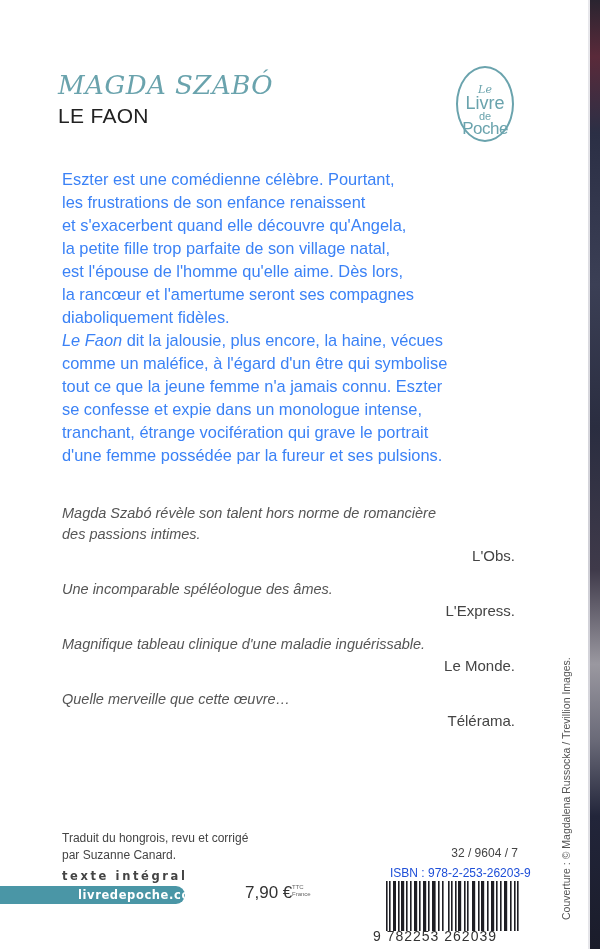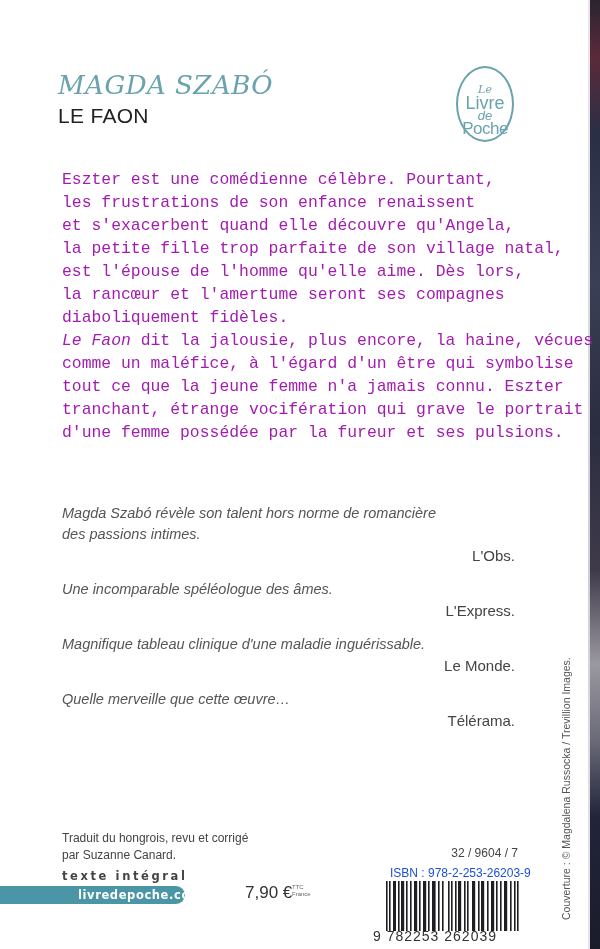--- a/index.html
+++ b/index.html
@@ -27,26 +27,26 @@
     letter-spacing: 0.3px;
   }
   .logo {
     position: absolute; left: 456px; top: 66px; width: 58px; height: 76px;
     border: 2px solid #6aa3ad; border-radius: 50%;
     color: #6aa3ad; text-align: center; box-sizing: border-box;
     font-family: "Liberation Sans", sans-serif;
   }
   .logo .le { display: block; font-family: "DejaVu Serif", serif; font-style: italic; font-size: 11px; margin-top: 16px; line-height: 11px; }
   .logo .livre { display: block; font-size: 18px; line-height: 17px; }
-  .logo .de { display: block; font-style: italic; font-size: 13px; line-height: 8px; }
+  .logo .de { display: block; font-size: 11px; line-height: 8px; }
   .logo .poche { display: block; font-size: 17px; line-height: 17px; letter-spacing: -0.5px; }
   .blurb {
     position: absolute; left: 62px; top: 168px; width: 480px;
-    font-family: Liberation Mono, monospace; font-size: 16.4px; line-height: 23px;
-    color: #a21caf; margin: 0;
+    font-family: Liberation Sans, sans-serif; font-size: 16.4px; line-height: 23px;
+    color: #3b82f6; margin: 0;
   }
   .blurb .line { display: block; white-space: nowrap; }
   .blurb em { font-style: italic; }
   .quotes {
     position: absolute; left: 62px; top: 503px; width: 453px;
     font-family: "Liberation Sans", sans-serif; font-size: 14.5px; color: #555;
   }
   .quote { margin-bottom: 13px; }
   .quote .text { font-style: italic; line-height: 21px; display: block; }
   .quote .text span { display: block; white-space: nowrap; }
@@ -118,20 +118,21 @@
   <span class="line">Eszter est une comédienne célèbre. Pourtant,</span>
   <span class="line">les frustrations de son enfance renaissent</span>
   <span class="line">et s'exacerbent quand elle découvre qu'Angela,</span>
   <span class="line">la petite fille trop parfaite de son village natal,</span>
   <span class="line">est l'épouse de l'homme qu'elle aime. Dès lors,</span>
   <span class="line">la rancœur et l'amertume seront ses compagnes</span>
   <span class="line">diaboliquement fidèles.</span>
   <span class="line"><em>Le Faon</em><span> dit la jalousie, plus encore, la haine, vécues</span></span>
   <span class="line">comme un maléfice, à l'égard d'un être qui symbolise</span>
   <span class="line">tout ce que la jeune femme n'a jamais connu. Eszter</span>
+  <span class="line">se confesse et expie dans un monologue intense,</span>
   <span class="line">tranchant, étrange vocifération qui grave le portrait</span>
   <span class="line">d'une femme possédée par la fureur et ses pulsions.</span>
 </div>
 
 <div class="quotes">
   <div class="quote">
     <span class="text">
       <span>Magda Szabó révèle son talent hors norme de romancière</span>
       <span>des passions intimes.</span>
     </span>

